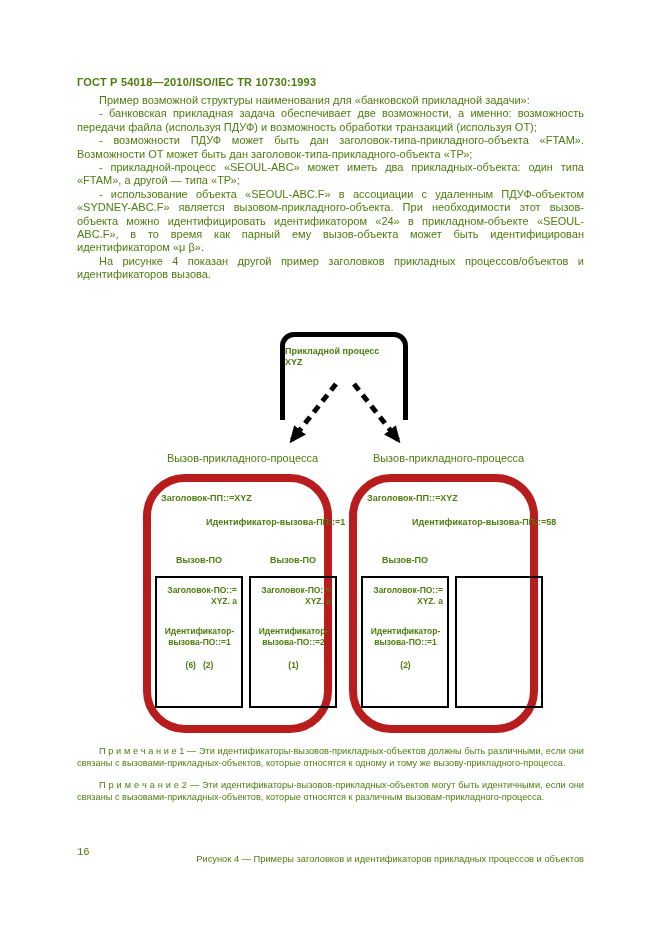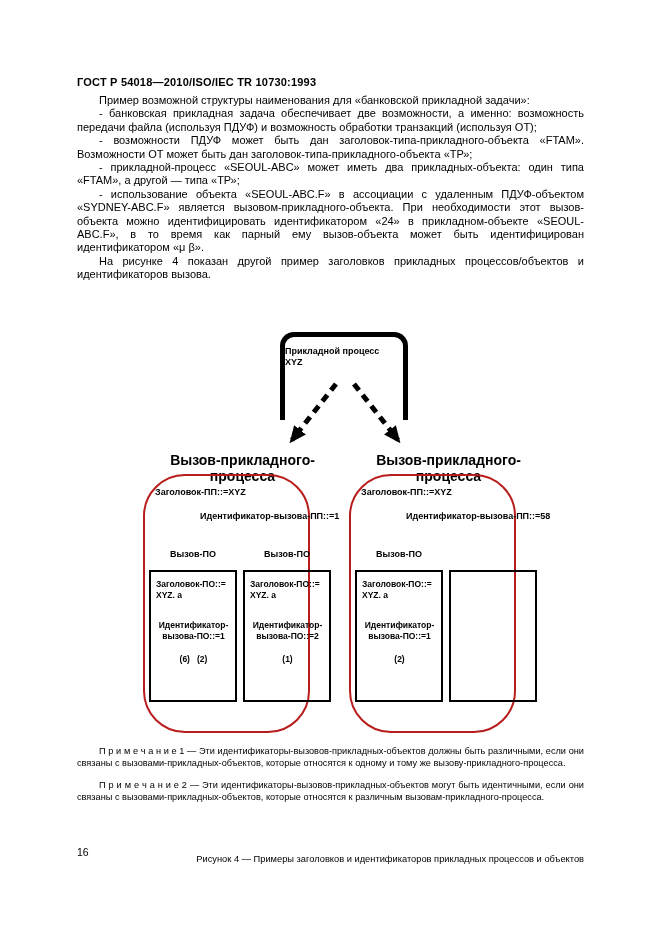--- a/index.html
+++ b/index.html
@@ -2,21 +2,21 @@
 <html><head>
 <meta charset="utf-8">
 <style>
   html,body { margin:0; padding:0; background:#e8e8e8; }
   #page {
     position: relative;
     width: 661px; height: 936px;
     margin: 0 auto;
     background: #ffffff;
     font-family: "Liberation Sans", sans-serif;
-    color: #000000;
+    color: #4d7c0f;
     overflow: hidden;
   }
   .doc-header {
     position: absolute; left: 77px; top: 76px;
     font-size: 11px; font-weight: bold; letter-spacing: 0.2px;
   }
   .body-text {
     position: absolute; left: 77px; top: 94px; width: 507px;
   }
   .body-text p {
@@ -29,62 +29,62 @@
     position: absolute; left: 280px; top: 332px; width: 128px; height: 88px;
     box-sizing: border-box;
     border: 5px solid #000; border-bottom: none;
     border-radius: 14px 14px 0 0;
     text-align: left; padding-top: 9px;
     font-size: 9px; font-weight: bold; line-height: 11px;
   }
   .arrows-svg { position: absolute; left: 270px; top: 374px; }
   .ap-label {
     position: absolute; top: 452px; width: 199px;
-    text-align: center; font-size: 14px; font-weight: bold;
+    text-align: center; font-size: 11px; font-weight: normal;
   }
   .ap-label.left  { left: 143px; }
   .ap-label.right { left: 349px; }
   .big-box {
-    position: absolute; top: 474px; width: 167px; height: 259px;
+    position: absolute; top: 474px; width: 189px; height: 259px;
     box-sizing: border-box;
-    border: 2px solid #b91c1c; border-radius: 42px;
+    border: 8px solid #b91c1c; border-radius: 42px;
   }
   .big-box.left  { left: 143px; }
   .big-box.right { left: 349px; }
   .pp-line { position: absolute; left: 10px; font-size: 9px; font-weight: bold; white-space: nowrap; }
   .pp-line.l1 { top: 11px; }
   .pp-line.l2 { top: 35px; margin-left: 45px; }
   .ae-label {
     position: absolute; top: 73px; width: 88px;
     text-align: center; font-size: 9px; font-weight: bold;
   }
   .ae-label.pos1 { left: 4px; }
   .ae-label.pos2 { left: 98px; }
   .ae-box {
     position: absolute; top: 94px; width: 88px; height: 132px;
     box-sizing: border-box; border: 2.5px solid #000;
     padding: 7px 4px 0 5px;
     font-size: 8.5px; font-weight: bold; line-height: 10.5px;
   }
   .ae-box.pos1 { left: 4px; }
   .ae-box.pos2 { left: 98px; }
-  .ae-title { text-align: left; }
+  .ae-title { text-align: right; }
   .ae-id { margin-top: 20px; text-align: center; }
   .ae-assoc { margin-top: 13px; text-align: center; white-space: pre-wrap; }
   
   .notes { position: absolute; left: 77px; top: 745px; width: 507px; }
   .notes p {
     margin: 0 0 9px 0; font-size: 9.2px; line-height: 12.3px;
     text-align: justify; text-indent: 22px;
   }
   .fig-caption {
     position: absolute; left: 77px; top: 854px; width: 507px;
     text-align: right; font-size: 9.3px;
   }
-  .page-number { position: absolute; left: 77px; top: 846px; font-size: 10.5px; }
+  .page-number { position: absolute; left: 77px; top: 846px; font-size: 10.5px; font-family: Liberation Mono, monospace; }
 </style>
 </head>
 <body>
 
 <div id="page">
 
   <div class="doc-header">ГОСТ Р 54018—2010/ISO/IEC TR 10730:1993</div>
 
   <div class="body-text">
     <p>Пример возможной структуры наименования для «банковской прикладной задачи»:</p>

